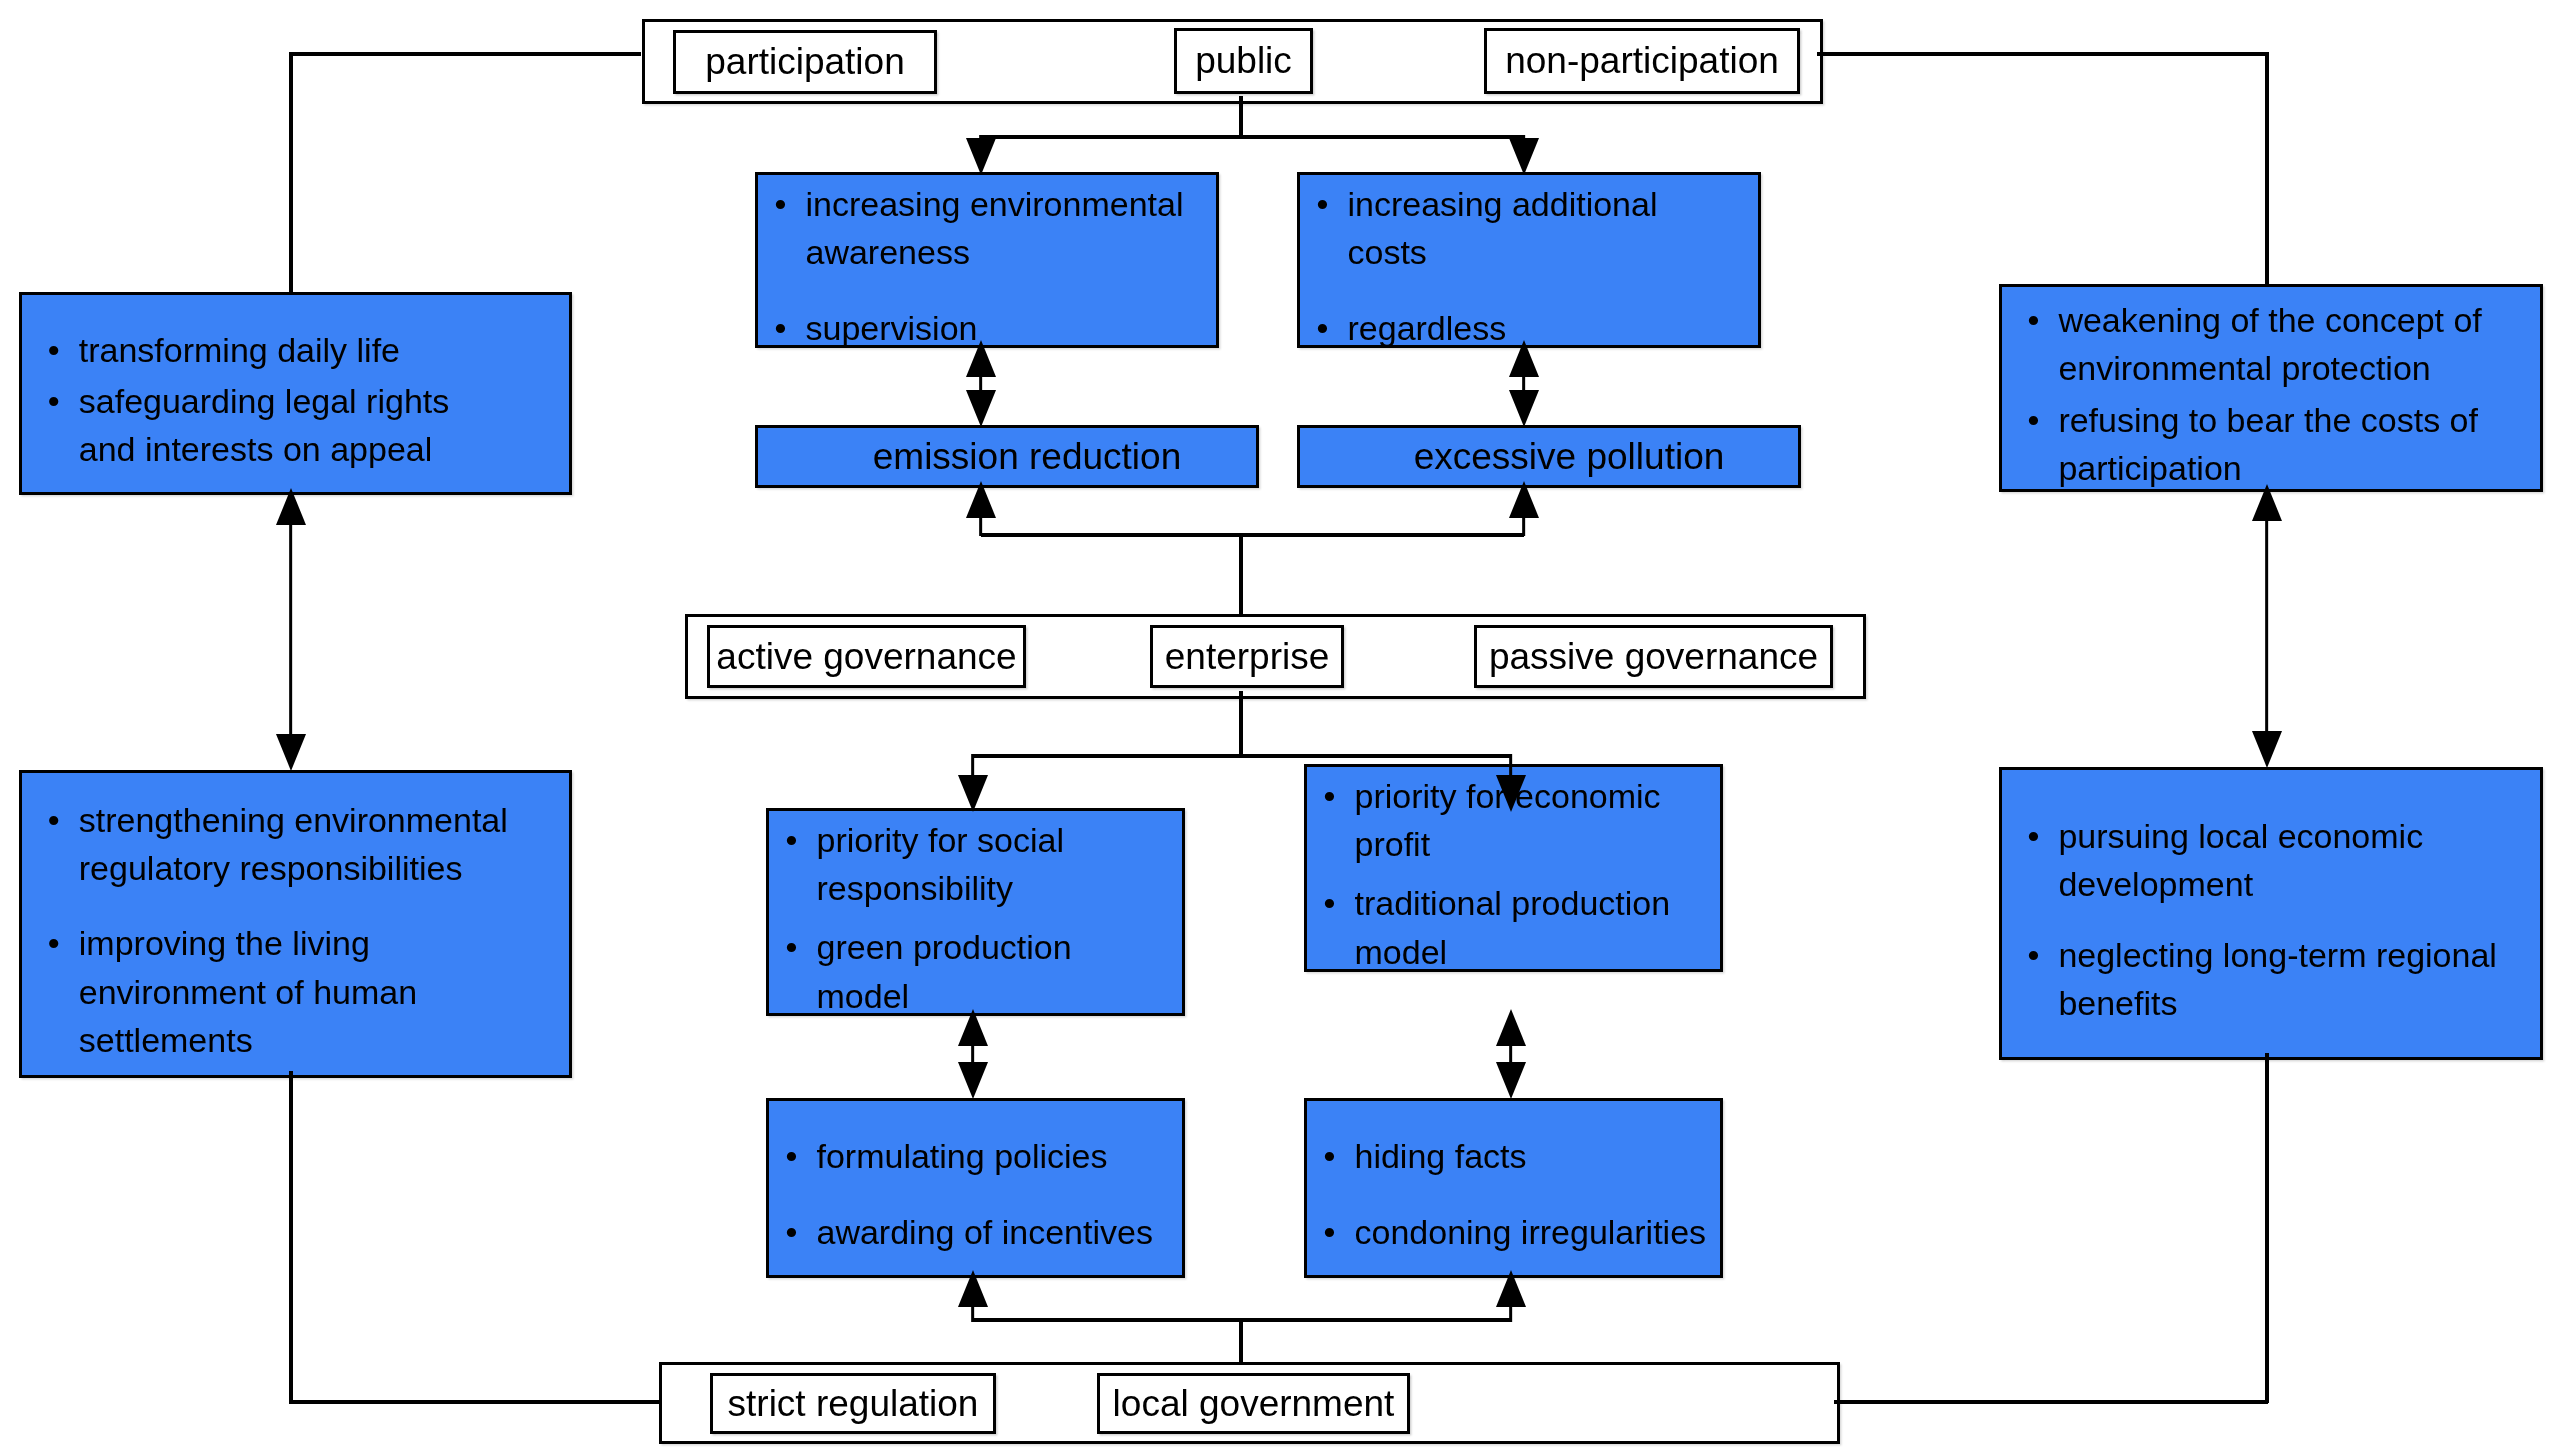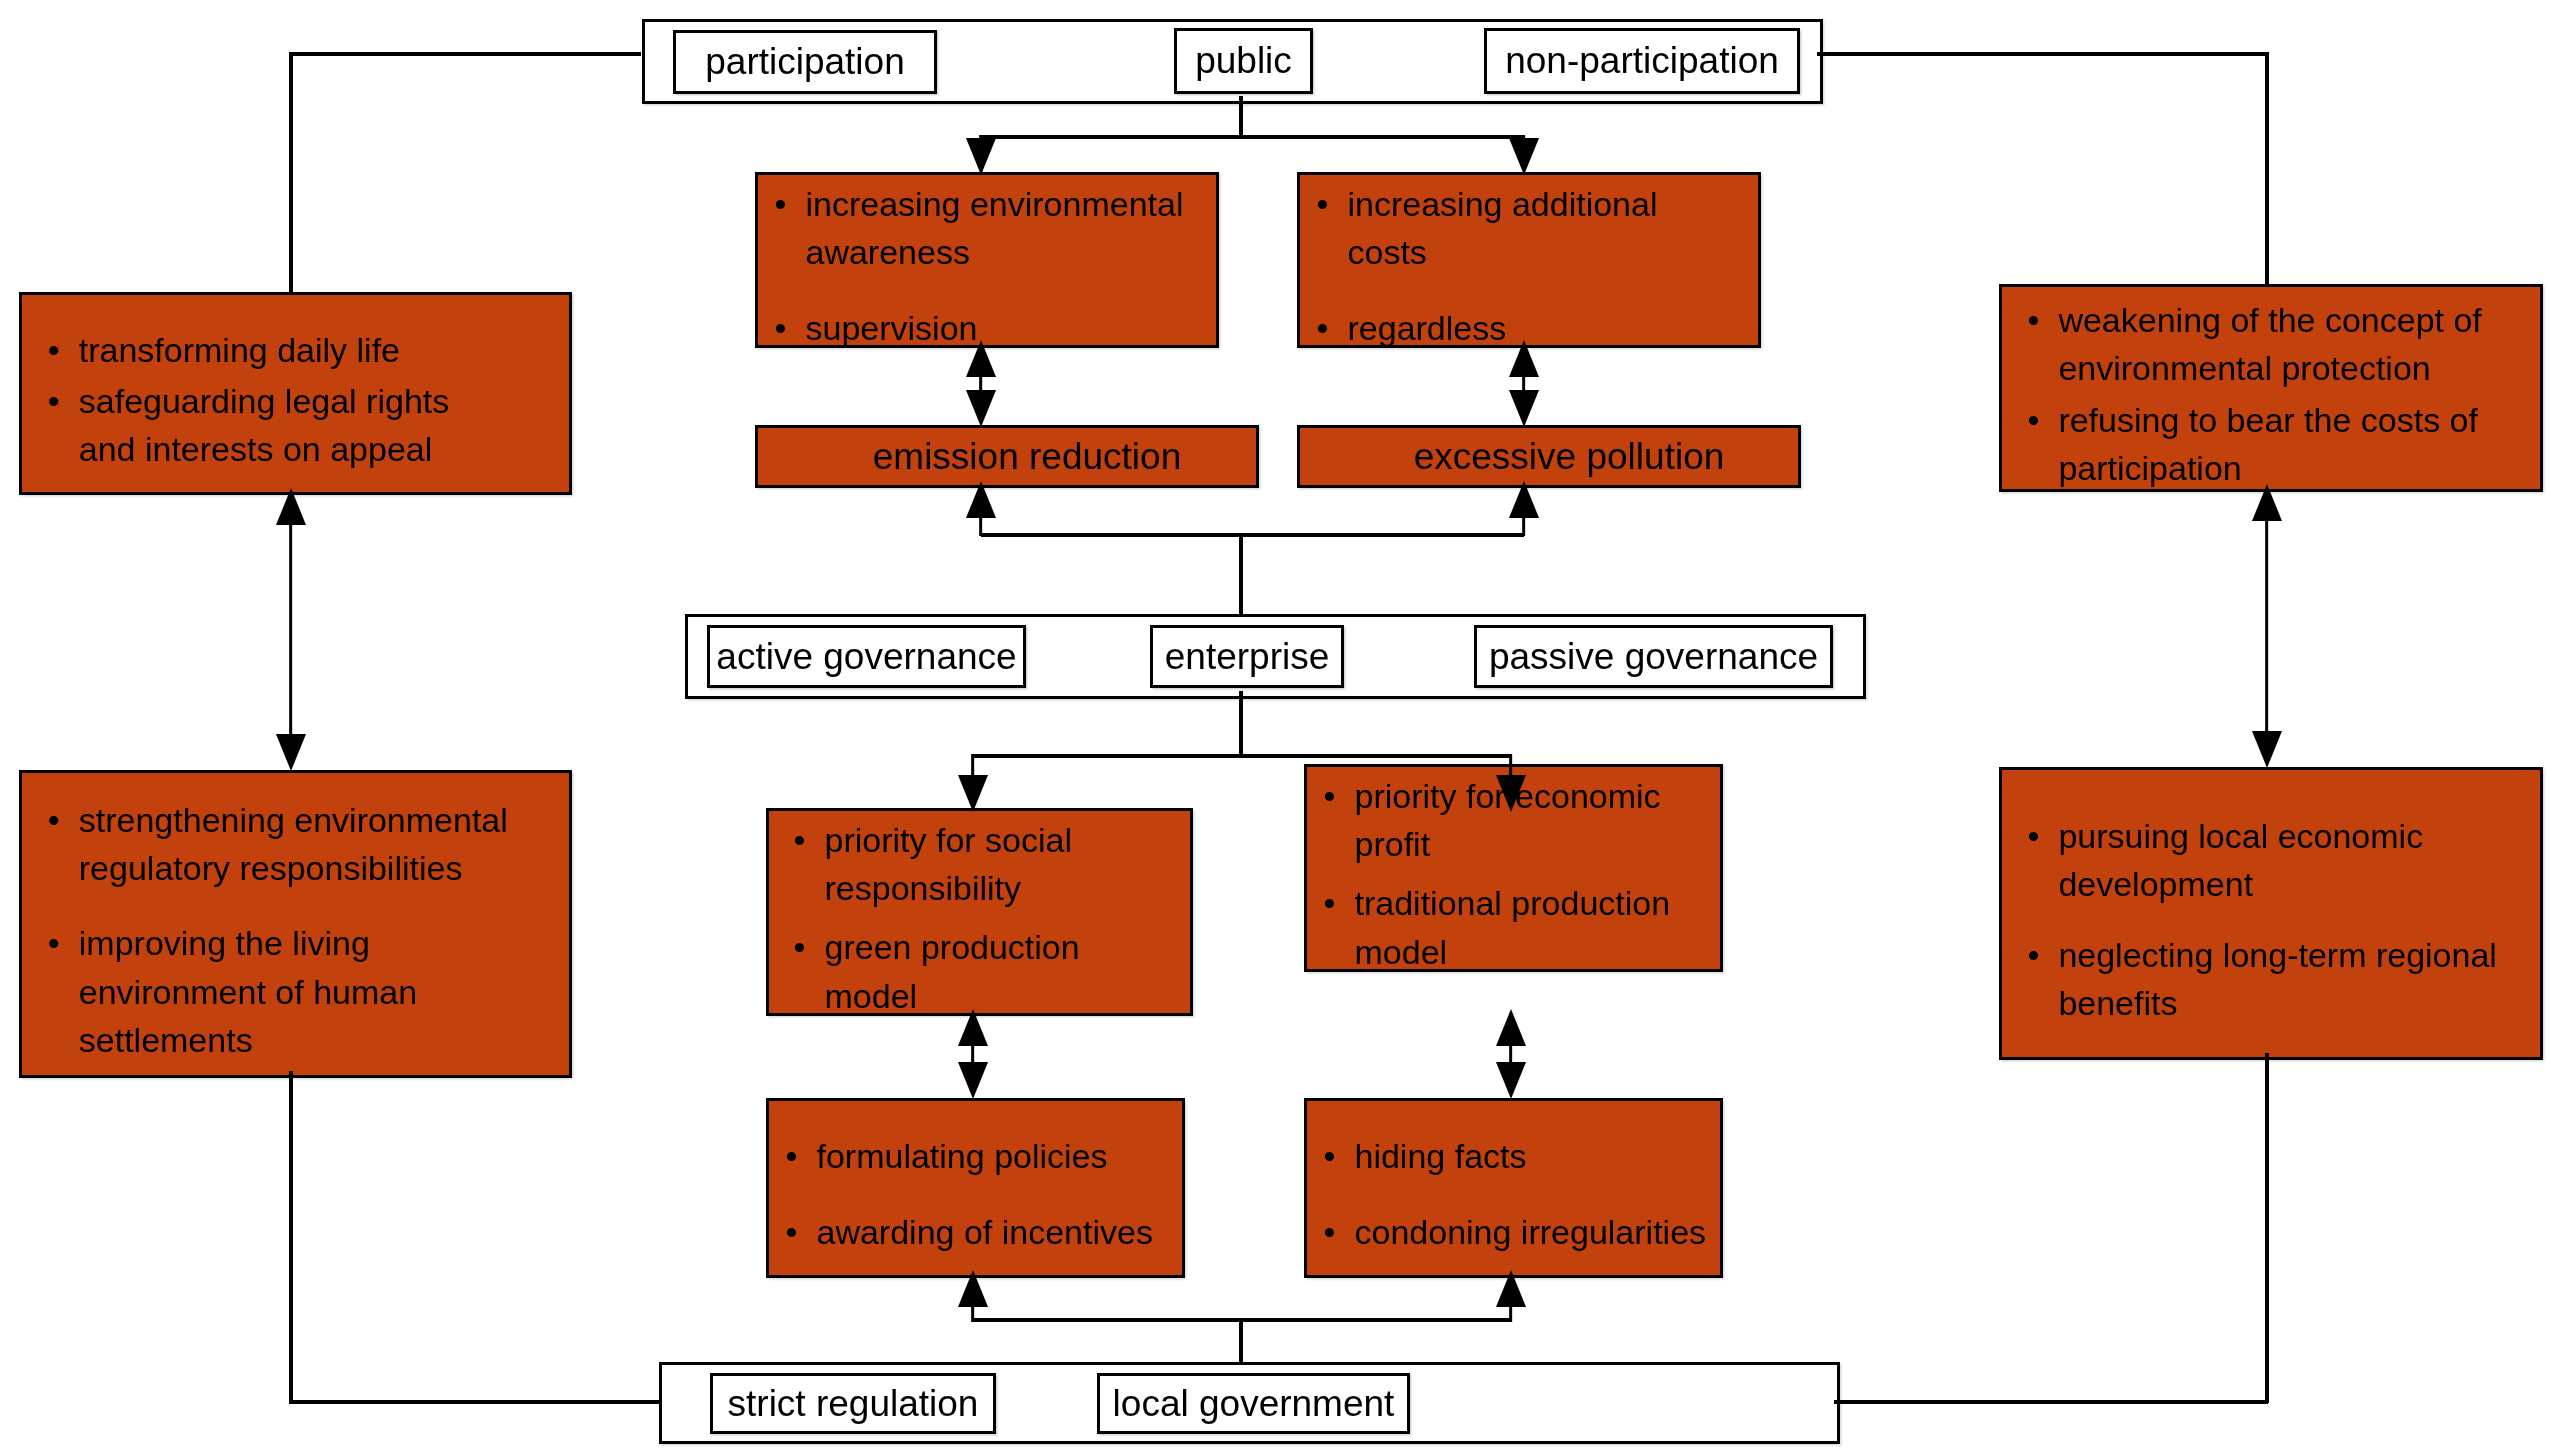--- a/index.html
+++ b/index.html
@@ -16,21 +16,21 @@
     position:absolute;border:3.7px solid #000;background:#fff;
     box-shadow:1.5px 2.2px 2.2px rgba(0,0,0,0.18);
   }
   .lbl{
     position:absolute;border:3.7px solid #000;background:#fff;
     display:flex;align-items:center;justify-content:center;
     font-size:37px;white-space:nowrap;
     box-shadow:1.5px 2.2px 2.2px rgba(0,0,0,0.22);
   }
   .content-box{
-    position:absolute;border:3.7px solid #000;background:#c2410c;
+    position:absolute;border:3.7px solid #000;background:#3b82f6;
     box-shadow:1.5px 2.2px 2.2px rgba(0,0,0,0.18);
   }
   .content-box .bullets{
     list-style:none;margin:0;height:100%;
     padding:6px 10.5px 6px 13.5px;
     display:flex;flex-direction:column;justify-content:center;
     font-size:34px;line-height:1.42;
   }
   .side .bullets{padding-left:22.4px;}
   .bullets li{position:relative;padding-left:34px;white-space:pre-line;}
@@ -104,21 +104,21 @@
     </ul>
   </div>
 
   <div class="content-box centered-label" style="left:755px;top:425px;width:458px;height:57px;">
       <span>emission reduction</span>
     </div>
   <div class="content-box centered-label" style="left:1297px;top:425px;width:458px;height:57px;">
       <span>excessive pollution</span>
     </div>
 
-  <div class="content-box gap-s" style="left:766px;top:808px;width:413px;height:202px;padding-left:8px;">
+  <div class="content-box gap-s" style="left:766px;top:808px;width:413px;height:202px;">
     <ul class="bullets">
       <li>priority for social
 responsibility</li>
       <li>green production
 model</li>
     </ul>
   </div>
   <div class="content-box gap-s" style="left:1304px;top:764px;width:413px;height:202px;">
     <ul class="bullets">
       <li>priority for economic

